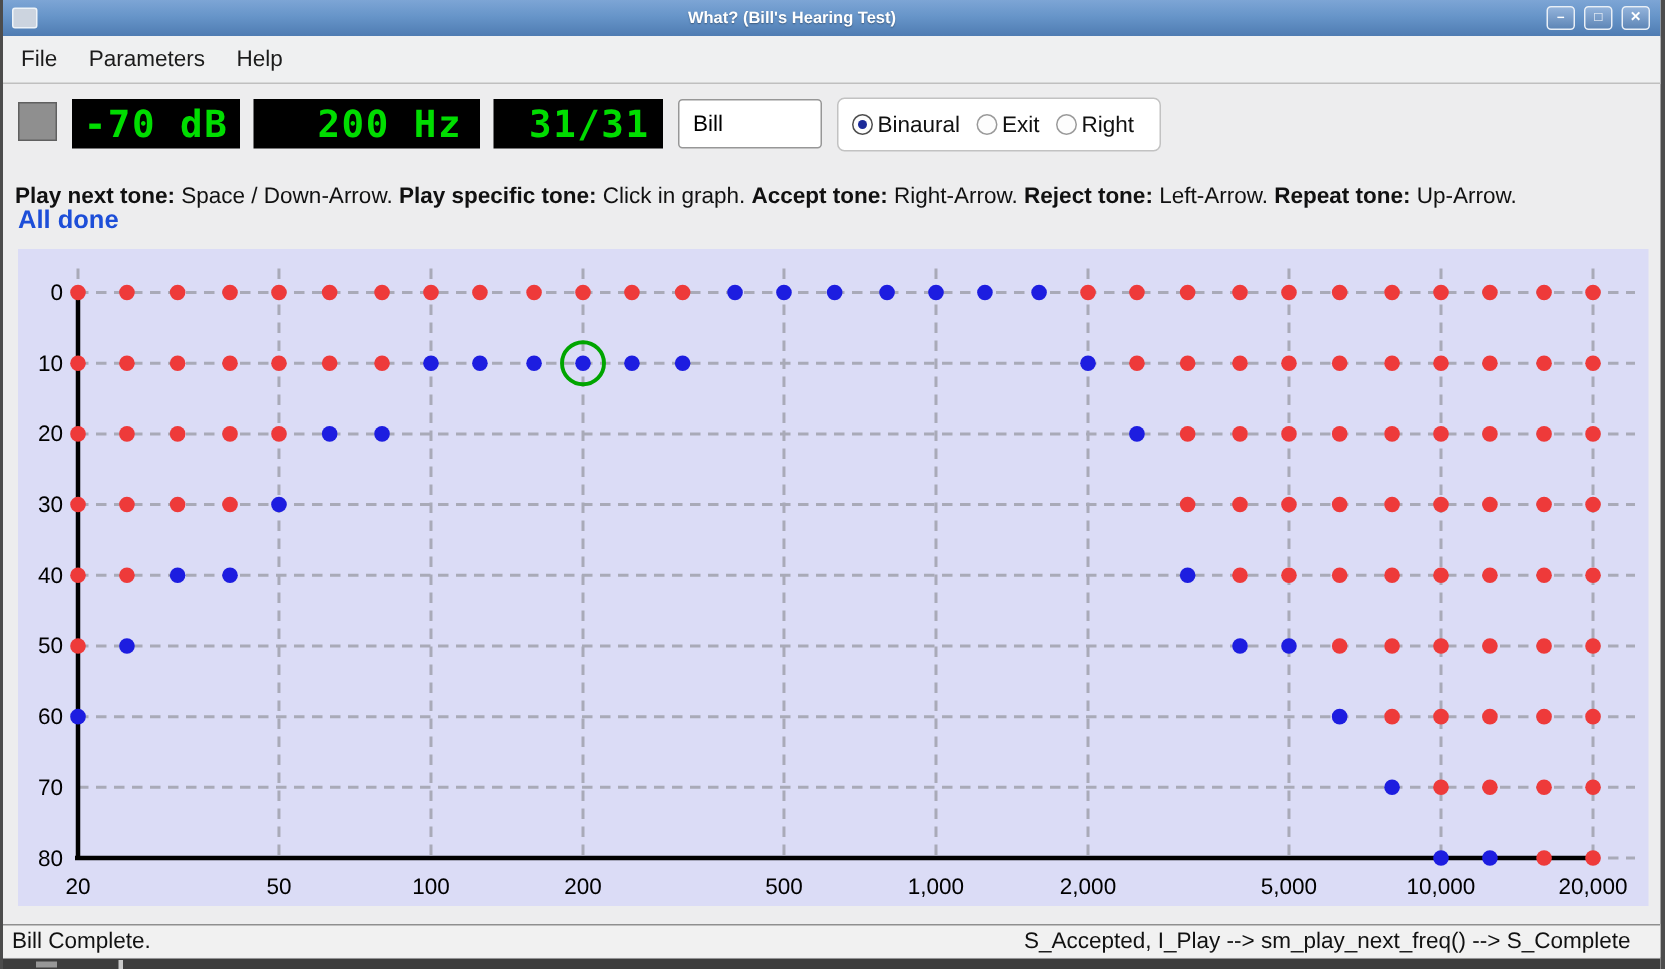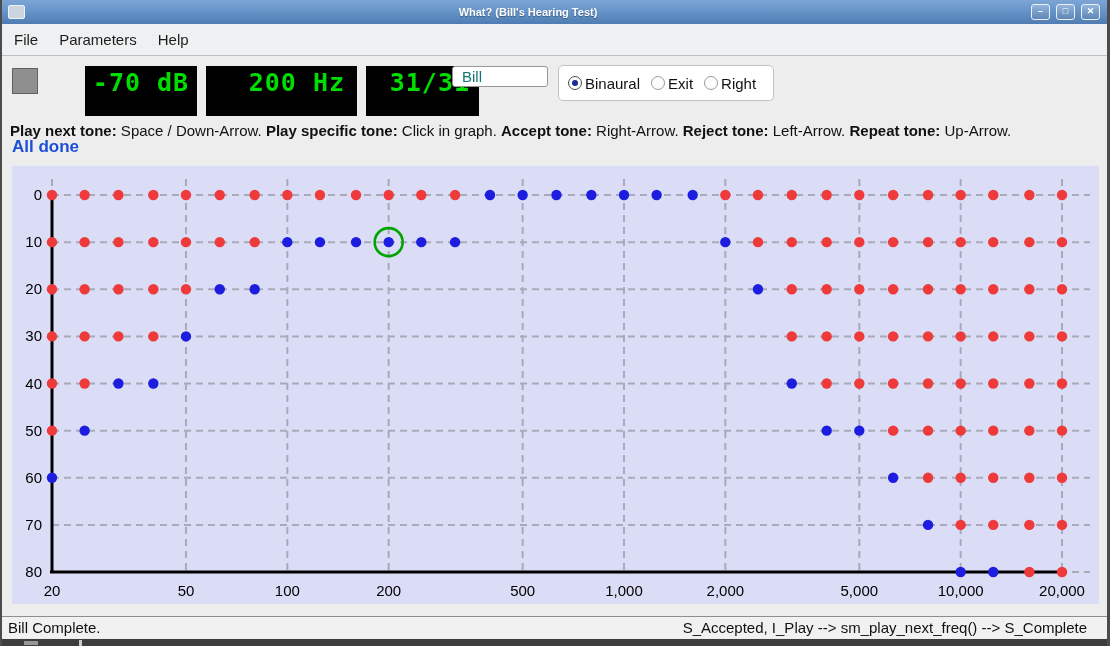--- a/index.html
+++ b/index.html
@@ -19,29 +19,29 @@
     border:1px solid #e9eff6;border-radius:3px;color:#fff;font-size:9px;line-height:13px;
     text-align:center;font-weight:bold;cursor:default;}
   
   .menubar{position:absolute;left:0;top:24px;right:0;height:31px;display:flex;
     align-items:center;padding-left:12px;gap:21px;background:#eff0f1;
     border-bottom:1px solid #bfbfbf;font-size:15px;color:#1c1c1c;}
   .menu-item{cursor:default;}
   
   .indicator{position:absolute;left:10px;top:68px;width:24px;height:24px;
     background:#8f8f8f;border:1px solid #606060;}
-  .led{position:absolute;top:66px;height:50px;background:#000;color:#00dd00;
+  .led{position:absolute;top:66px;height:33px;background:#000;color:#00dd00;
     font-family:"DejaVu Sans Mono",monospace;font-weight:bold;font-size:25px;
-    line-height:33px;letter-spacing:1px;box-sizing:border-box;margin-left:37px;}
+    line-height:33px;letter-spacing:1px;box-sizing:border-box;}
   .led-db{left:46px;width:112px;text-align:center;}
   .led-freq{left:167px;width:151px;text-align:right;padding-right:12px;}
   .led-count{left:327px;width:113px;text-align:right;padding-right:9px;}
-  .name-input{position:absolute;left:450px;top:66px;width:96px;height:21px;
+  .name-input{position:absolute;left:450px;top:66px;width:96px;height:33px;
     border:1px solid #979797;border-radius:3px;background:#fff;font-size:15px;
-    padding:0 0 0 9px;box-sizing:border-box;font-family:"Liberation Sans",sans-serif;color:#0f766e;}
+    padding:0 0 0 9px;box-sizing:border-box;font-family:"Liberation Sans",sans-serif;color:#000000;}
   .radio-group{position:absolute;left:556px;top:65px;height:36px;width:216px;
     background:#fff;border:1px solid #c2c2c2;border-radius:5px;display:flex;
     align-items:center;padding:0 9px;gap:11px;box-sizing:border-box;font-size:15px;color:#111;}
   .radio-item{display:flex;align-items:center;gap:3px;cursor:default;}
   .radio-circle{width:14px;height:14px;border-radius:50%;border:1px solid #9a9a9a;
     background:#fdfdfd;display:inline-block;position:relative;box-sizing:border-box;}
   .radio-circle.selected{border-color:#4d4d4d;}
   .radio-circle.selected::after{content:"";position:absolute;left:3px;top:3px;width:6px;
     height:6px;border-radius:50%;background:#1b2a99;}
   .toolbar-buttons{position:absolute;left:779px;top:65px;display:flex;gap:8px;}

